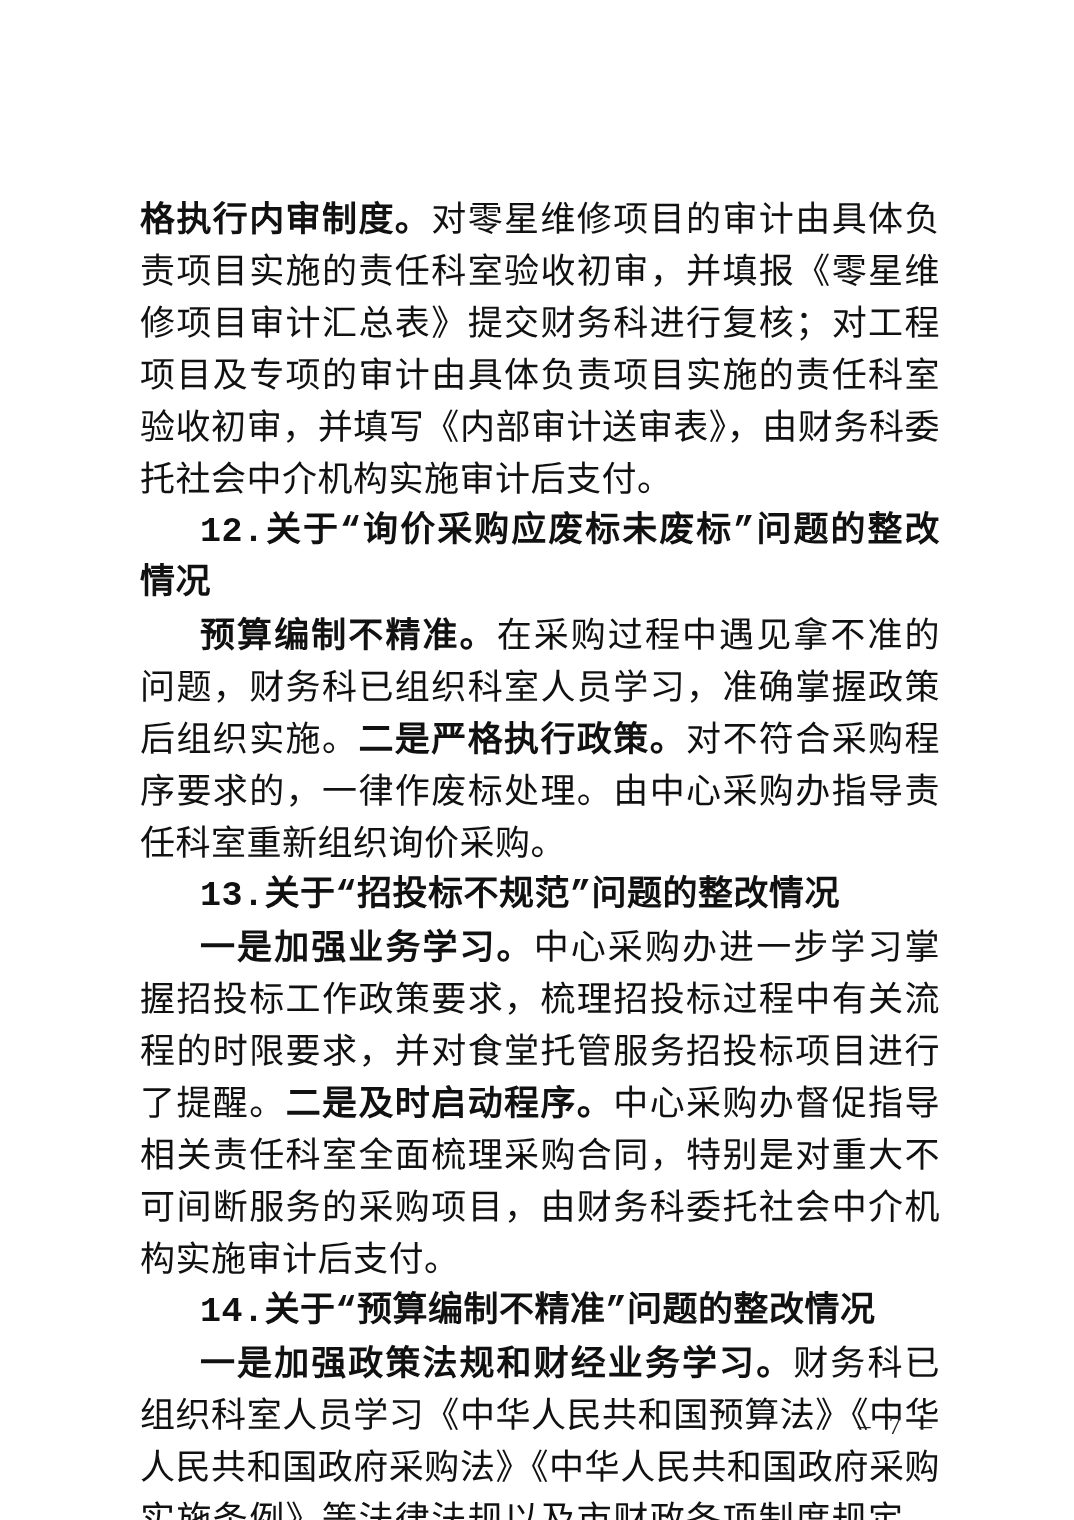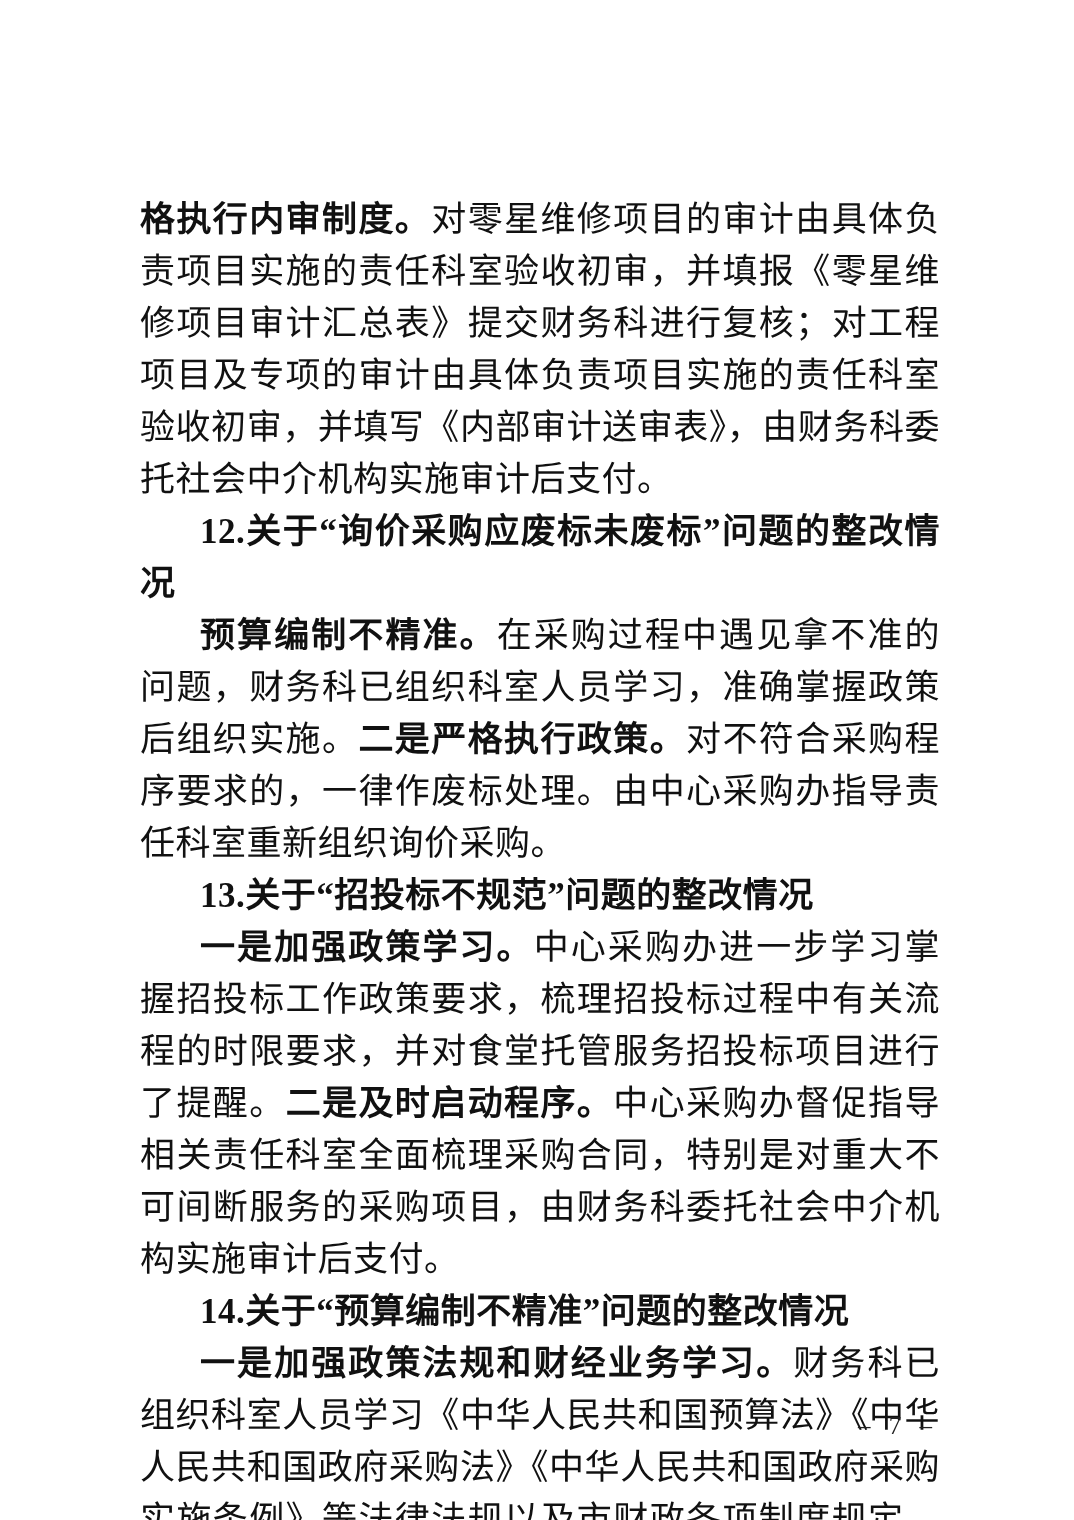--- a/index.html
+++ b/index.html
@@ -38,20 +38,21 @@
     text-indent: 60px;
   }
   .seg-bold {
     font-weight: bold;
   }
   .seg-regular {
     font-weight: normal;
   }
   .para.heading {
     font-weight: bold;
+    font-family: Liberation Mono, monospace;
   }
   .page-number {
     position: absolute;
     left: 836px;
     top: 1408px;
     width: 124px;
     text-align: center;
     font-size: 25px;
     line-height: 36px;
     color: #222222;
@@ -61,18 +62,18 @@
 </style>
 </head>
 <body>
 
 <div class="page">
   <div class="text-block" id="document-body">
       <p class="para"><span class="seg-bold">格执行内审制度。</span><span class="seg-regular">对零星维修项目的审计由具体负责项目实施的责任科室验收初审，并填报《零星维修项目审计汇总表》提交财务科进行复核；对工程项目及专项的审计由具体负责项目实施的责任科室验收初审，并填写《内部审计送审表》，由财务科委托社会中介机构实施审计后支付。</span></p>
       <p class="para heading indent"><span class="seg-bold">12.关于“询价采购应废标未废标”问题的整改情况</span></p>
       <p class="para indent"><span class="seg-bold">预算编制不精准。</span><span class="seg-regular">在采购过程中遇见拿不准的问题，财务科已组织科室人员学习，准确掌握政策后组织实施。</span><span class="seg-bold">二是严格执行政策。</span><span class="seg-regular">对不符合采购程序要求的，一律作废标处理。由中心采购办指导责任科室重新组织询价采购。</span></p>
       <p class="para heading indent"><span class="seg-bold">13.关于“招投标不规范”问题的整改情况</span></p>
-      <p class="para indent"><span class="seg-bold">一是加强政策学习。</span><span class="seg-regular">中心采购办进一步学习掌握招投标工作政策要求，梳理招投标过程中有关流程的时限要求，并对食堂托管服务招投标项目进行了提醒。</span><span class="seg-bold">二是及时启动程序。</span><span class="seg-regular">中心采购办督促指导相关责任科室全面梳理采购合同，特别是对重大不可间断服务的采购项目，由财务科委托社会中介机构实施审计后支付。</span></p>
+      <p class="para indent"><span class="seg-bold">一是加强业务学习。</span><span class="seg-regular">中心采购办进一步学习掌握招投标工作政策要求，梳理招投标过程中有关流程的时限要求，并对食堂托管服务招投标项目进行了提醒。</span><span class="seg-bold">二是及时启动程序。</span><span class="seg-regular">中心采购办督促指导相关责任科室全面梳理采购合同，特别是对重大不可间断服务的采购项目，由财务科委托社会中介机构实施审计后支付。</span></p>
       <p class="para heading indent"><span class="seg-bold">14.关于“预算编制不精准”问题的整改情况</span></p>
       <p class="para indent"><span class="seg-bold">一是加强政策法规和财经业务学习。</span><span class="seg-regular">财务科已组织科室人员学习《中华人民共和国预算法》《中华人民共和国政府采购法》《中华人民共和国政府采购实施条例》等法律法规以及市财政各项制度规定。</span><span class="seg-bold">由办公室主动和市采购办对接。</span><span class="seg-regular">招投标不规范</span></p>
     </div>
   <div class="page-number">– 7 –</div>
 </div>
 
 </body></html>

